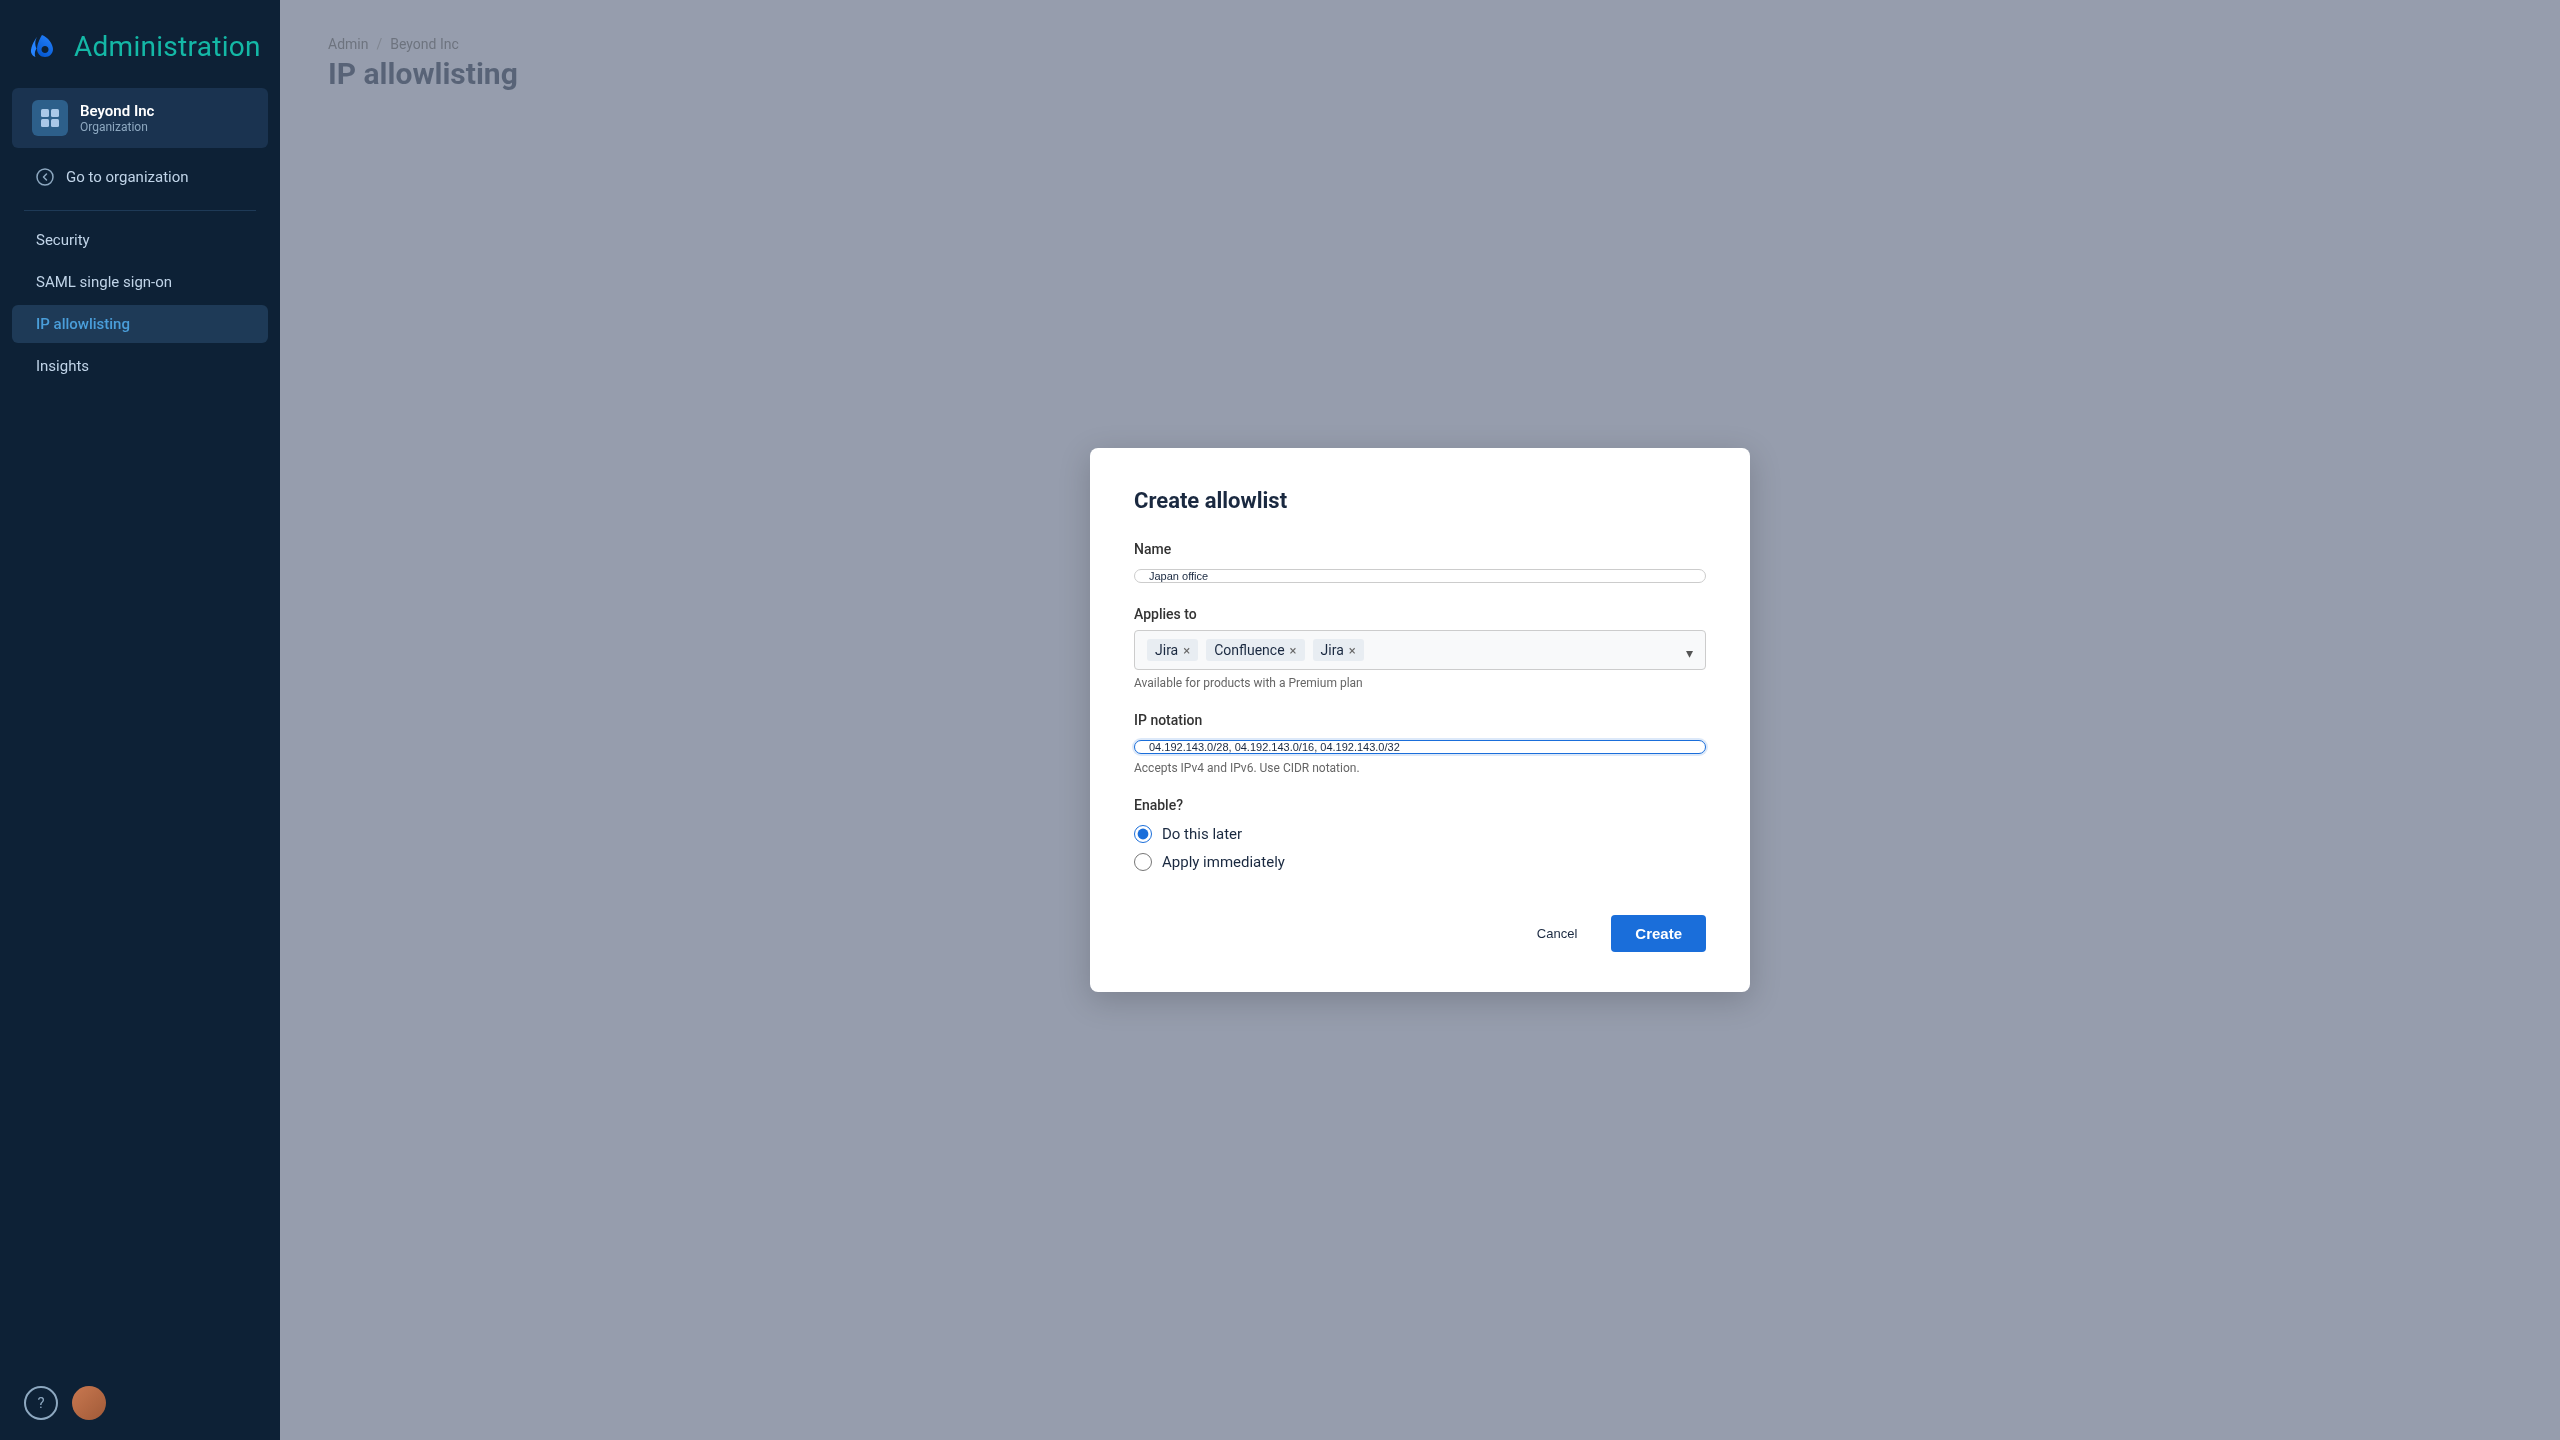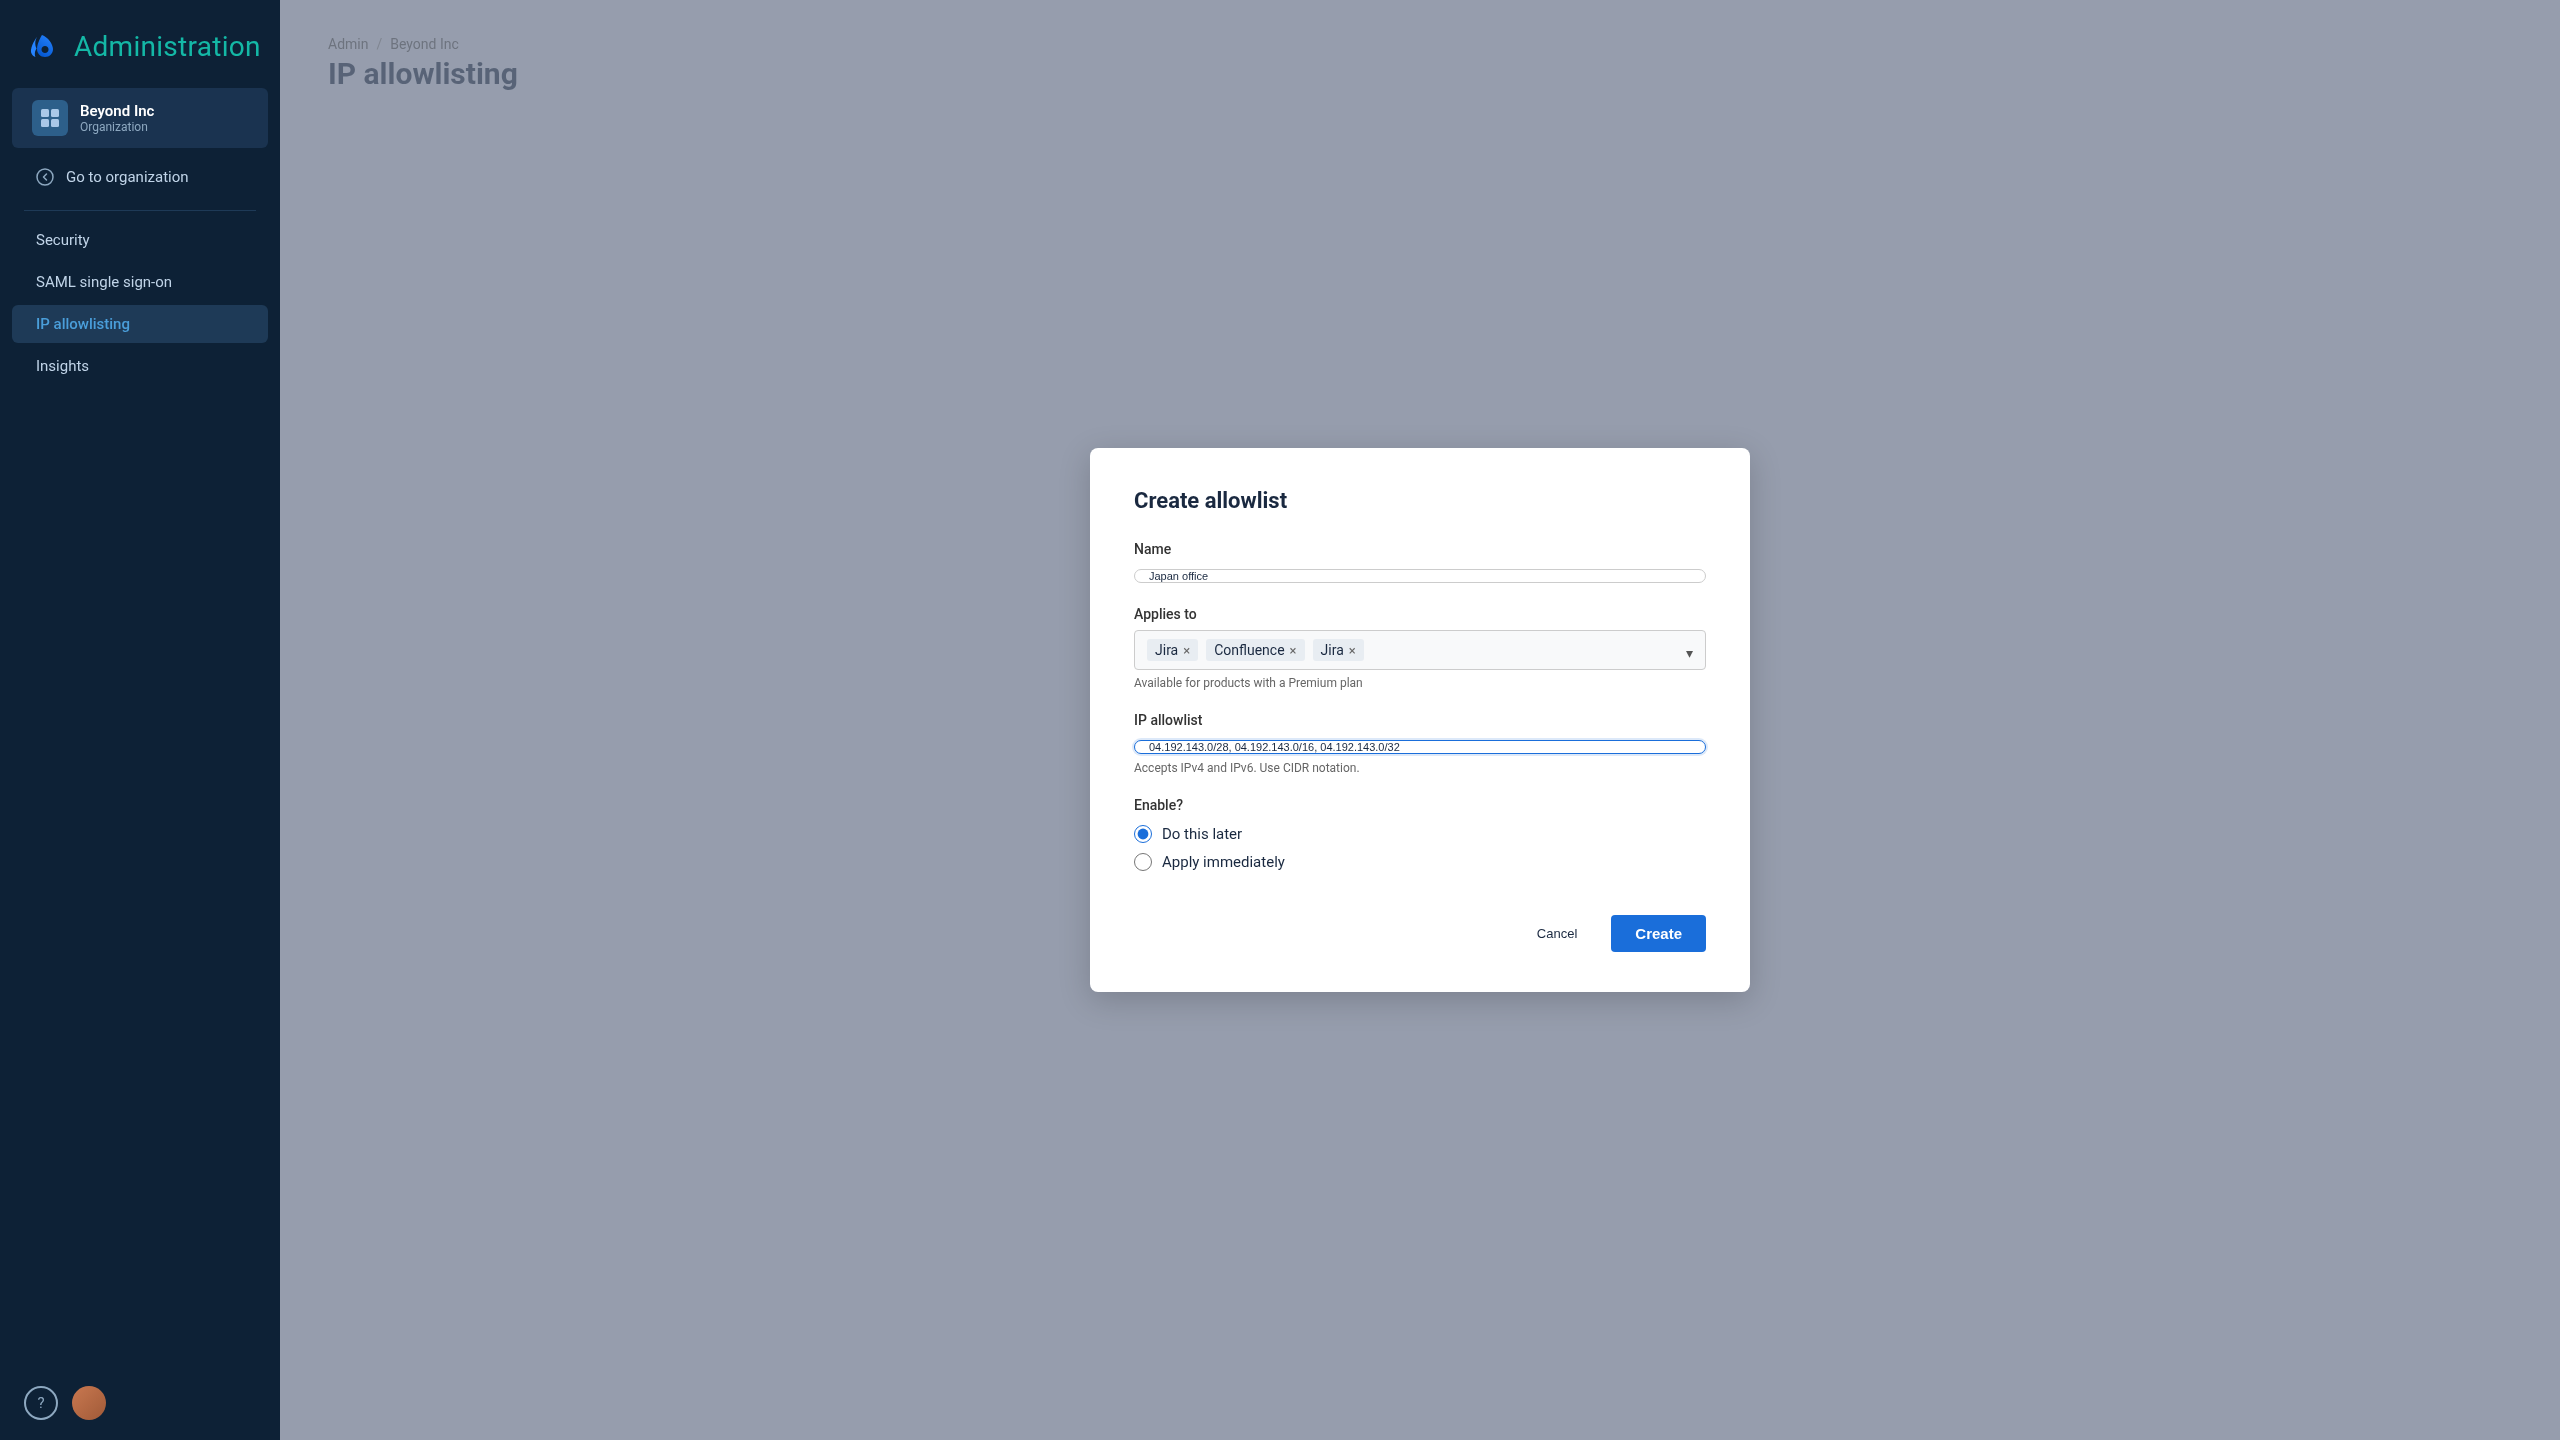--- a/index.html
+++ b/index.html
@@ -474,21 +474,21 @@
           <span class="tag">
             <span>Jira</span>
             <span class="tag-x">×</span>
           </span>
           <span class="dropdown-chevron">▾</span>
         </div>
         <div class="form-hint">Available for products with a Premium plan</div>
       </div>
 
       <div class="form-group">
-        <label class="form-label">IP allowlist</label>
+        <label class="form-label">IP notation</label>
         <input class="form-input active-border" type="text" value="04.192.143.0/28, 04.192.143.0/16, 04.192.143.0/32" style="">
         <div class="form-hint">Accepts IPv4 and IPv6. Use CIDR notation.</div>
       </div>
 
       <div class="enable-section">
         <div class="enable-label">Enable?</div>
         <div class="radio-group">
           <label class="radio-option">
             <input class="radio-input" type="radio" name="enable" checked="" style="">
             <span>Do this later</span>

